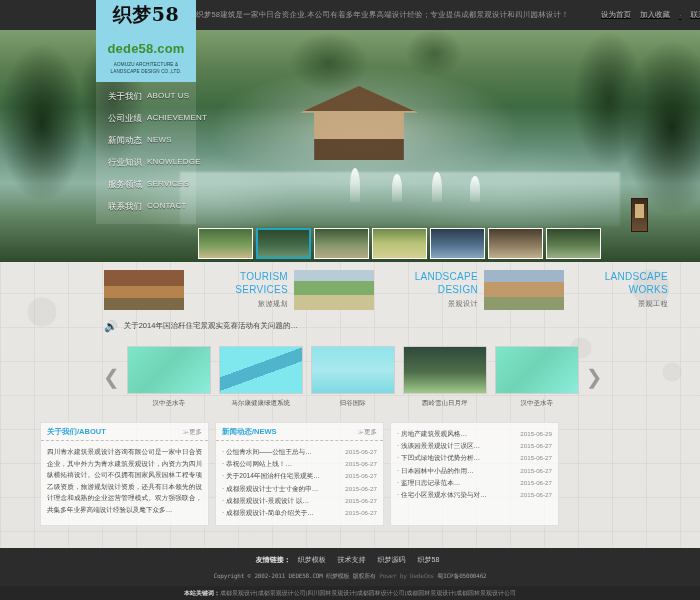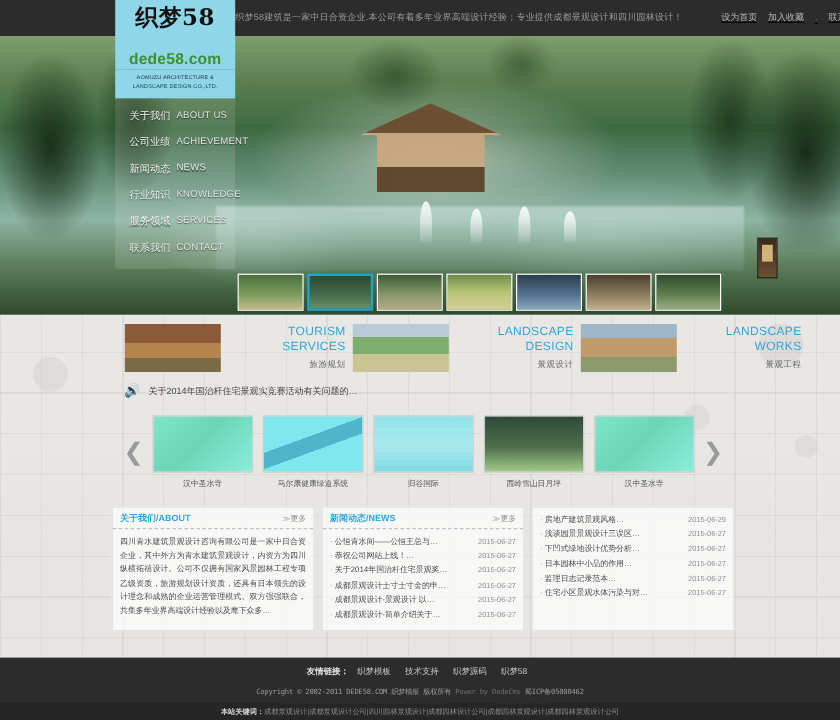--- a/index.html
+++ b/index.html
@@ -165,21 +165,21 @@
   .slides { display: flex; gap: 8px; }
   .slide { width: 84px; }
   .slide-img { width: 84px; height: 48px; border: 1px solid #cfcfcf; }
   .s1,.s5 { background: linear-gradient(135deg,#7fe6c8,#6fd4b5 45%,#8beddb); }
   .s2 { background: linear-gradient(160deg,#7fe8ee 0 40%,#4fb4cc 40% 58%,#7fe8ee 58% 100%); }
   .s3 { background: linear-gradient(180deg,#8fe4ea,#a8e9ee 50%,#7fd9e2); }
   .s4 { background: linear-gradient(180deg,#2e4a3a,#4f6e4a 55%,#9fc98a); }
   .slide-cap { font-size: 6.5px; color: #555; text-align: center; margin-top: 5px; }
 
   
-  .panels { display: flex; gap: 6px; margin: 10px 0 0 93px; width: 520px; }
+  .panels { display: flex; gap: 6px; margin: 10px 0 0 40px; width: 520px; }
   .panel { width: 169px; background: rgba(255,255,255,.72); border: 1px solid #e0e0e0; }
   .panel-head {
     display: flex; align-items: center; justify-content: space-between;
     padding: 4px 6px 3px 6px;
     border-bottom: 1px dashed #bfbfbf;
   }
   .panel-title { font-size: 7.5px; color: #2fa6df; font-weight: bold; }
   .panel-more { font-size: 6.5px; color: #8b8b8b; cursor: pointer; }
   .panel-body { padding: 5px 6px 6px 6px; }
   .about-text { font-size: 6.6px; line-height: 11.5px; color: #4a4a4a; text-align: justify; }

